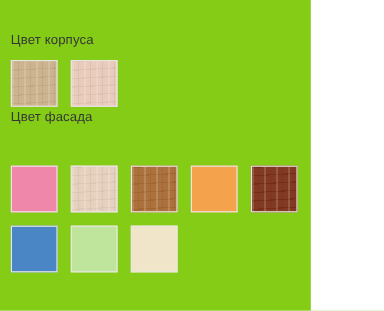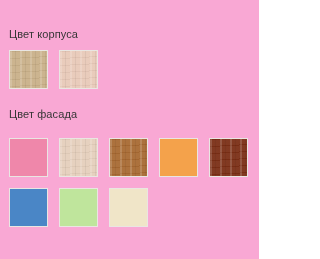--- a/index.html
+++ b/index.html
@@ -12,34 +12,34 @@
     background: #ffffff;
     font-family: "Liberation Sans", sans-serif;
     overflow: hidden;
     position: relative;
   }
   .panel {
     position: absolute;
     left: 0; top: 0;
     width: 259px;
     height: 259px;
-    background: #f9a8d4;
+    background: #84cc16;
     padding-left: 15px;
   }
   .group-label {
     position: absolute;
     left: 9px;
     font-size: 11px;
     line-height: 13px;
     color: #363636;
     letter-spacing: 0.1px;
     white-space: nowrap;
   }
   #label-corpus { top: 28px; }
-  #label-facade { top: 108px; }
+  #label-facade { top: 92px; }
 
   .swatch-row {
     position: absolute;
     left: 9px;
     display: flex;
     flex-direction: row;
   }
   #row-corpus { top: 50px; }
   #row-facade-1 { top: 138px; }
   #row-facade-2 { top: 188px; }

